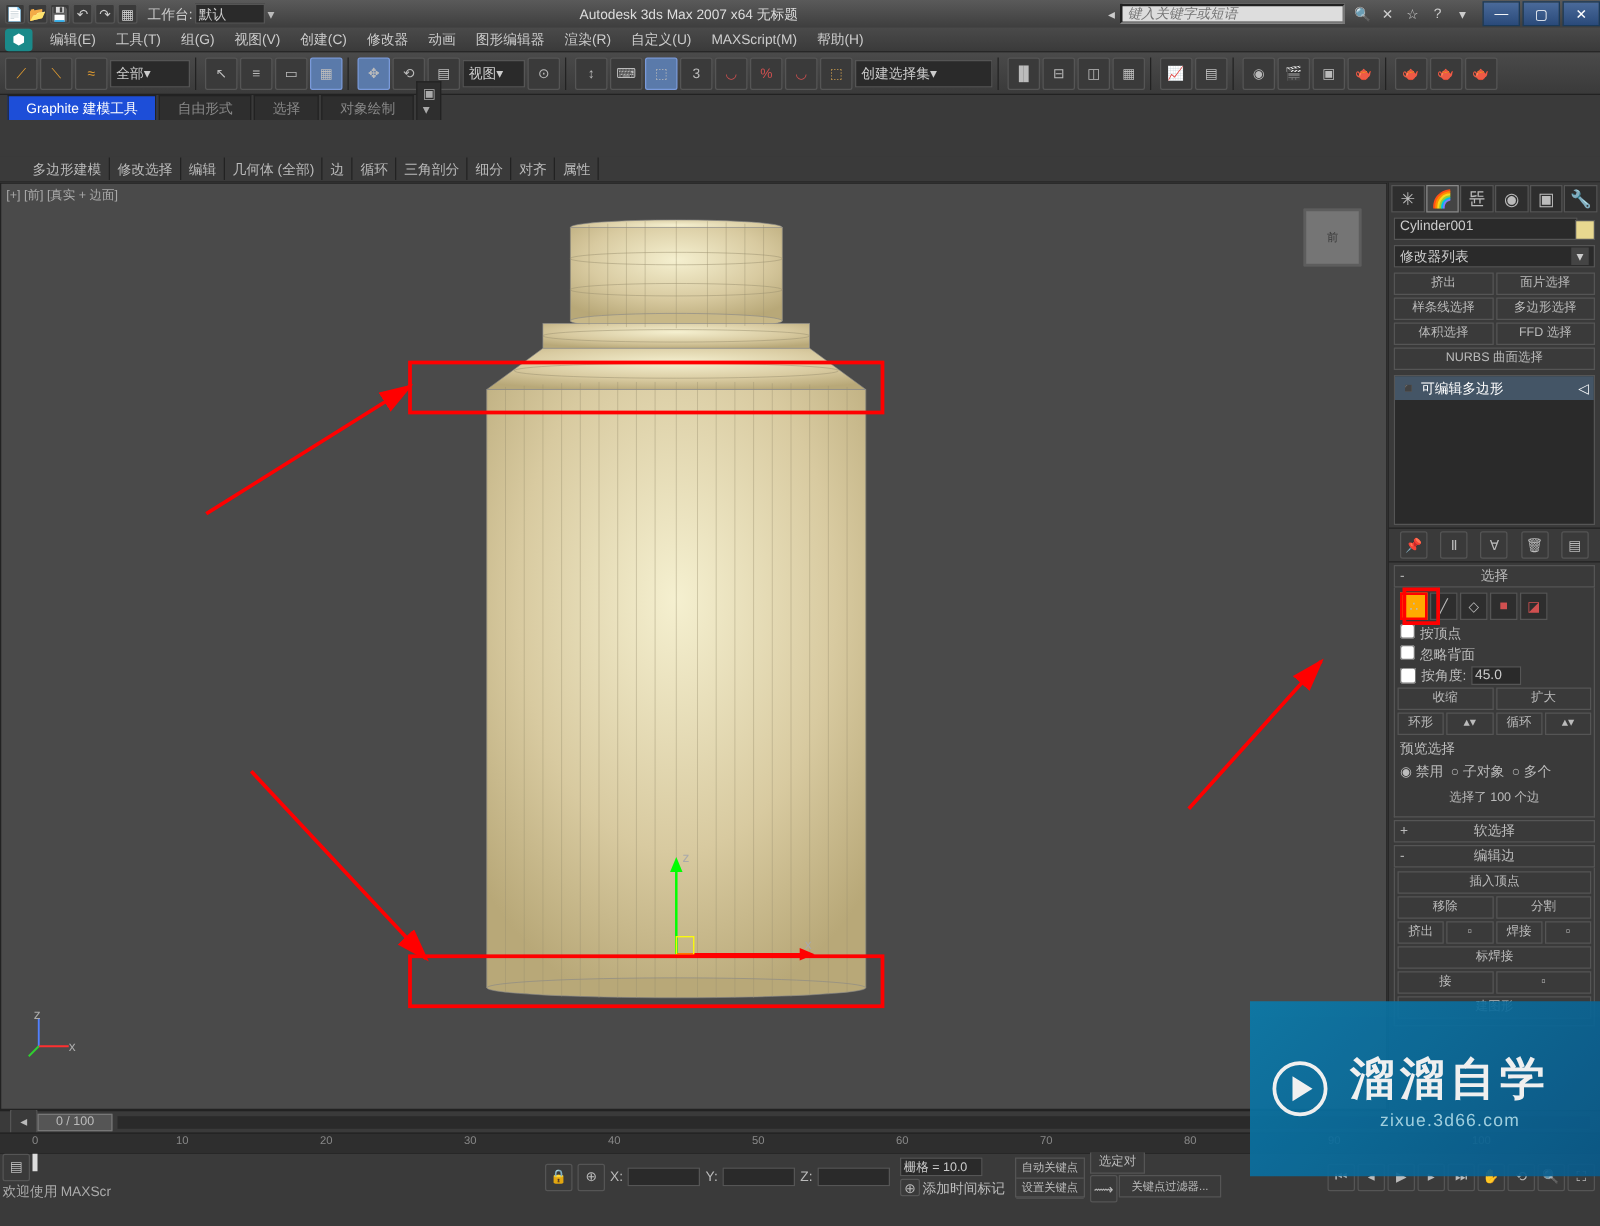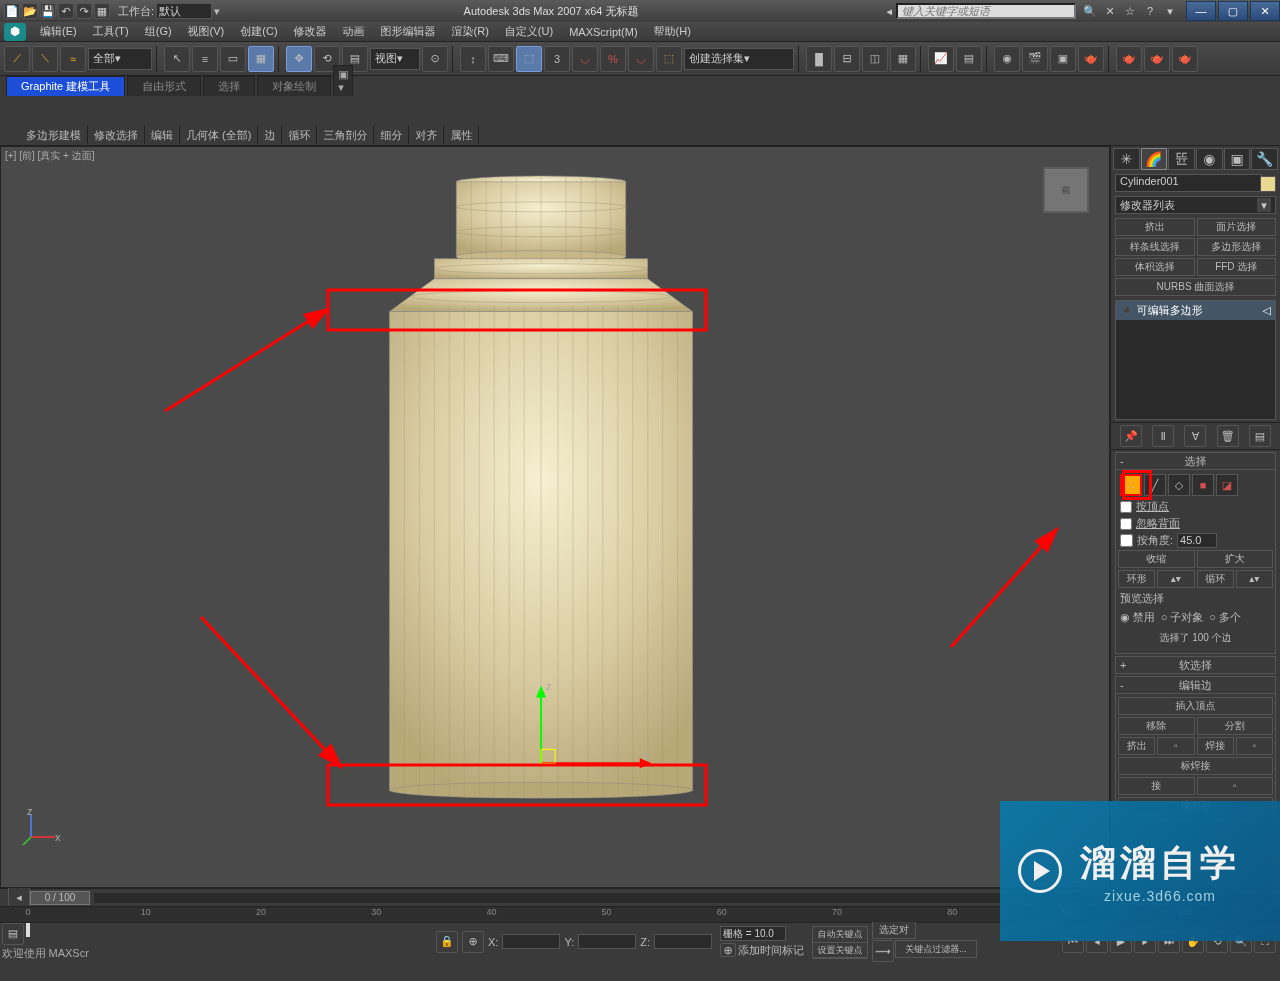--- a/index.html
+++ b/index.html
@@ -51,21 +51,21 @@
 .pbtn.wide { grid-column:1/3; }
 .stack { margin:2px 4px; height:120px; background:#2a2a2a; border:1px solid #555; }
 .stackitem { background:#456; color:#fff; padding:2px 4px; display:flex; align-items:center; justify-content:space-between; }
 .stacktoolbar { display:flex; justify-content:space-around; padding:2px 4px; border-top:1px solid #222; border-bottom:1px solid #222; }
 .rollhead { height:18px; background:#3a3a3a; border:1px solid #555; margin:2px 4px 0; text-align:center; line-height:16px; color:#bbb; position:relative; }
 .rollhead .pm { position:absolute; left:4px; }
 .rollbody { margin:0 4px; padding:2px 2px 4px; border:1px solid #555; border-top:none; }
 .subobj { display:flex; gap:2px; padding:2px; }
 .subobj .sob { width:22px; height:22px; background:#2e2e2e; border:1px solid #555; display:flex; align-items:center; justify-content:center; }
 .subobj .sob.active { background:#ffaa00; border:2px solid #ff0000; }
-.chk { display:flex; align-items:center; gap:4px; padding:1px 2px; color:#bbb;text-decoration:underline; }
+.chk { display:flex; align-items:flex-start; gap:4px; padding:1px 2px; color:#bbb; }
 .chk input { width:12px; height:12px; }
 .spinrow { display:flex; align-items:center; gap:4px; padding:1px 2px; }
 .spinrow .spin { width:40px; height:15px; background:#2a2a2a; border:1px solid #555; color:#ccc; padding:0 2px; }
 .btnrow { display:flex; gap:2px; padding:1px 0; }
 .btnrow .pbtn { flex:1; }
 .radios { display:flex; gap:6px; padding:2px; font-size:10px; }
 .seltext { text-align:center; padding:4px 0; color:#bbb; font-size:10px; }
 .timeslider { height:18px; background:#3a3a3a; display:flex; align-items:center; padding:0 8px; border-top:1px solid #222; }
 .timeslider .thumb { width:60px; height:14px; background:#555; border:1px solid #777; text-align:center; line-height:12px; font-size:10px; }
 .timeslider .track { flex:1; height:10px; background:#2a2a2a; margin-left:4px; }

